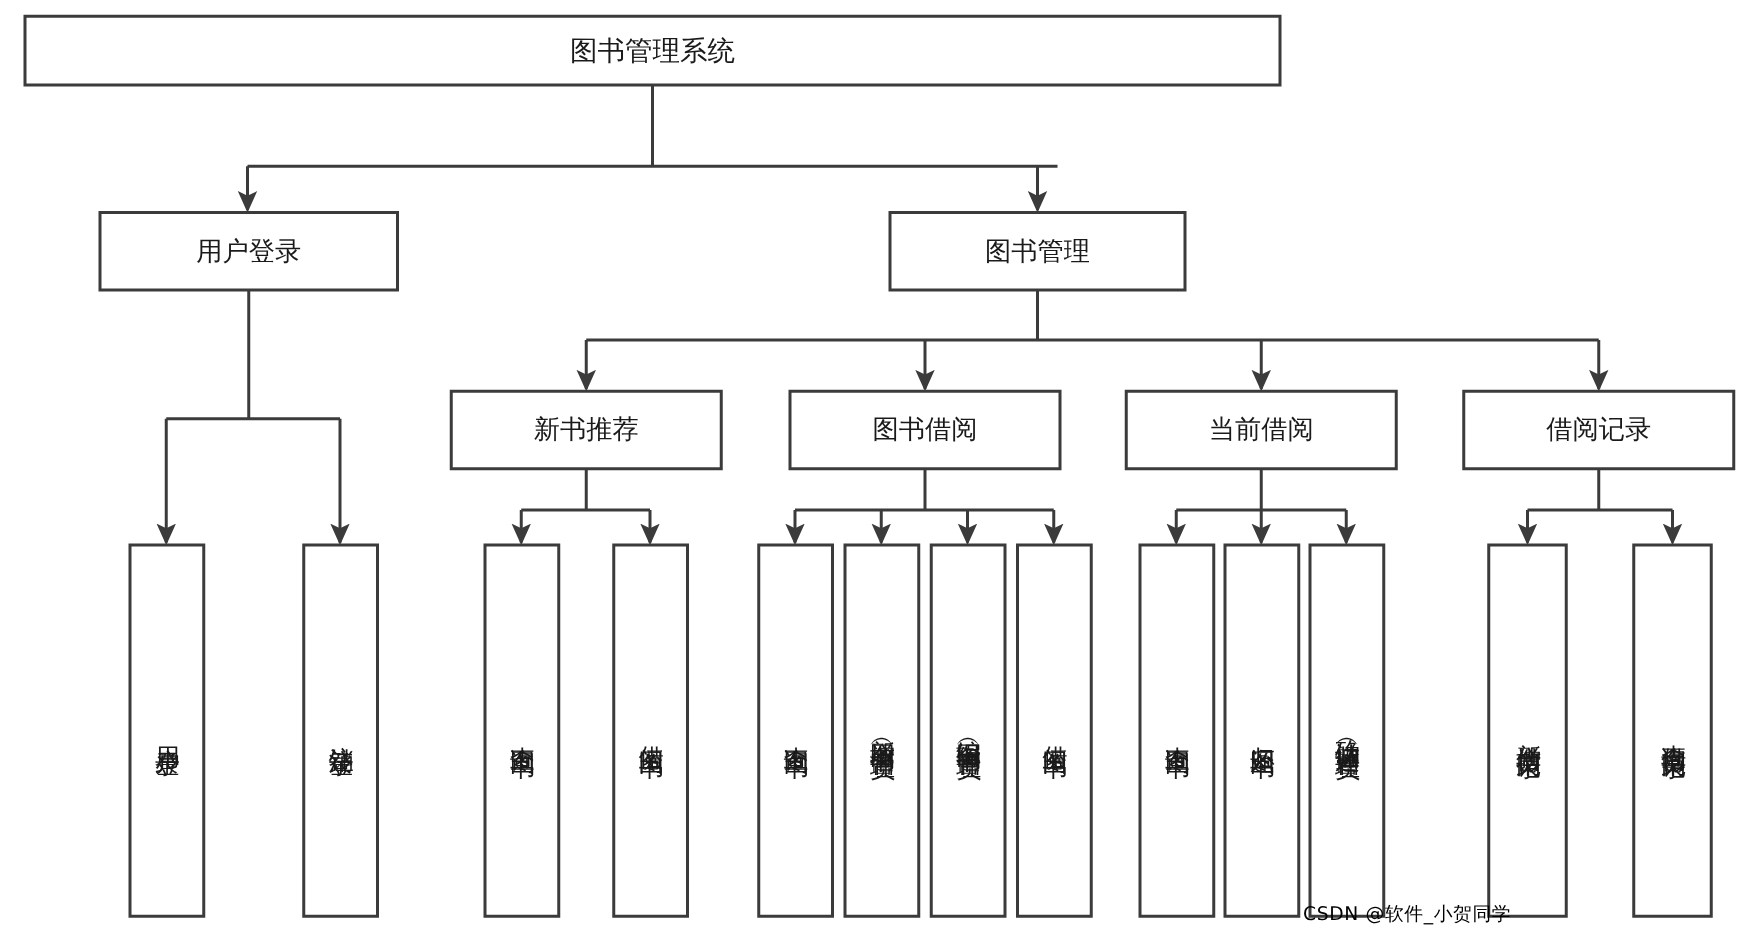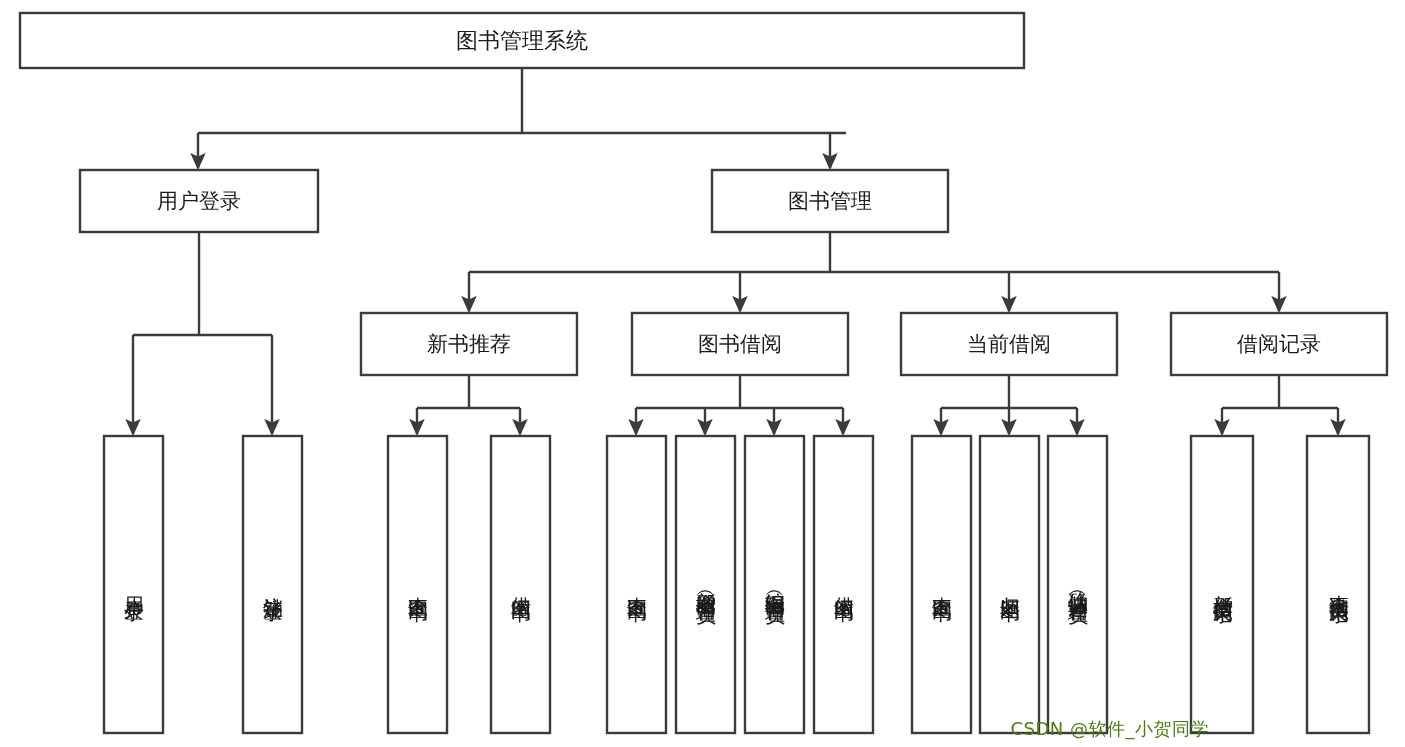--- a/index.html
+++ b/index.html
@@ -56,22 +56,22 @@
   }
   .arrow-head {
     fill: #3b3b3b;
     stroke: none;
   }
   .watermark {
     position: absolute;
     right: 8px;
     bottom: 6px;
     font-family: "DejaVu Sans", "Liberation Sans", sans-serif;
-    font-size: 18px;
-    color: #4d7c0f;
+    font-size: 15px;
+    color: #000000;
     white-space: nowrap;
     letter-spacing: 0.5px;
     margin-top: 31px;
   }
 </style>
 </head>
 <body>
 
 <div id="diagram-root">
 

